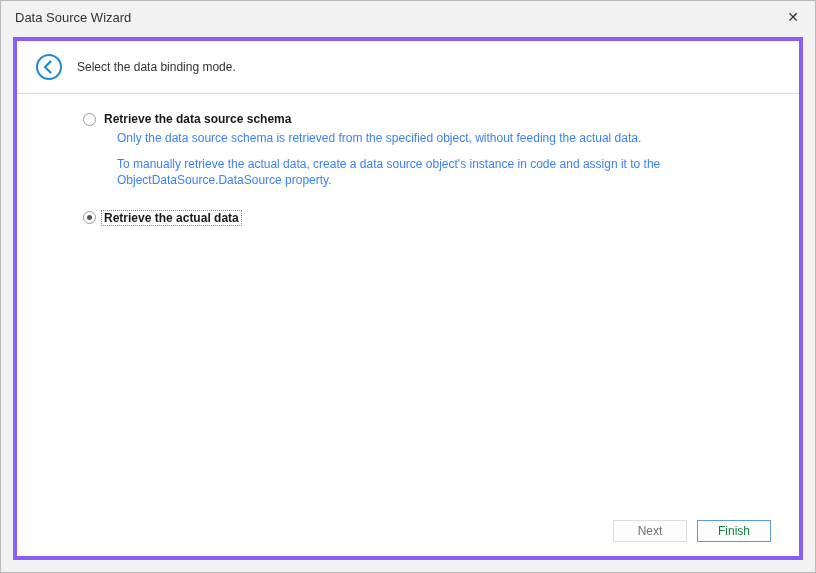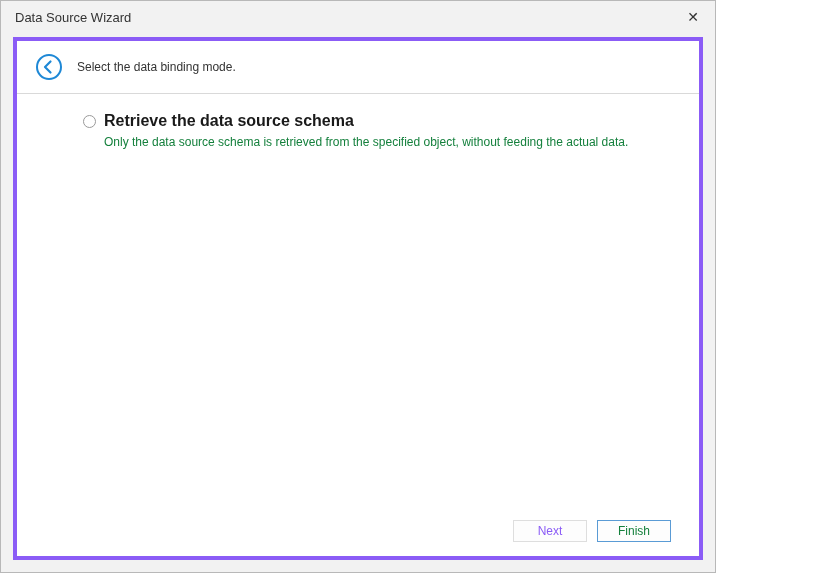--- a/index.html
+++ b/index.html
@@ -7,21 +7,21 @@
       margin: 0;
       padding: 0;
       font-family: "Segoe UI", Tahoma, sans-serif;
       font-size: 12px;
       background: #fff;
       width: 816px;
       height: 573px;
       overflow: hidden;
     }
     .window {
-      width: 716px;
+      width: 816px;
       height: 573px;
       border: 1px solid #b8b8b8;
       background: #f2f2f2;
       display: flex;
       flex-direction: column;
     }
     .titlebar {
       height: 32px;
       display: flex;
       align-items: center;
@@ -95,32 +95,32 @@
     .radio.checked::after {
       content: "";
       width: 5px;
       height: 5px;
       border-radius: 50%;
       background: #555;
     }
     .option-title {
       font-weight: bold;
       color: #1a1a1a;
-      font-size: 16px;
+      font-size: 12px;
     }
     .focus-box {
       border: 1px dotted #888;
       padding: 0 2px;
       margin-left: -3px;
     }
     .option-desc {
-      color: #15803d;
+      color: #3b82f6;
       font-size: 12px;
       line-height: 1.35;
-      margin-left: 21px;
+      margin-left: 34px;
       margin-top: 2px;
     }
     .option-desc + .option-desc { margin-top: 10px; }
     .footer {
       display: flex;
       justify-content: flex-end;
       gap: 10px;
       padding: 10px 28px 14px 0;
     }
     .btn {
@@ -130,21 +130,21 @@
       background: #fdfdfd;
       font-size: 12px;
       color: #15803d;
       display: flex;
       align-items: center;
       justify-content: center;
       cursor: pointer;
       user-select: none;
     }
     .btn.disabled {
-      color: #8b5cf6;
+      color: #737373;
       border-color: #dedede;
       cursor: default;
     }
     .btn.primary {
       border-color: #5a9bd5;
     }
   </style>
 </head>
 <body>
 
@@ -168,23 +168,28 @@
     </div>
 
     <div class="content">
 
       <div class="option">
         <div class="option-head">
           <span class="radio"></span>
           <span class="option-title">Retrieve the data source schema</span>
         </div>
         <div class="option-desc">Only the data source schema is retrieved from the specified object, without feeding the actual data.</div>
+        <div class="option-desc">To manually retrieve the actual data, create a data source object's instance in code and assign it to the ObjectDataSource.DataSource property.</div>
       </div>
 
       <div class="option">
+        <div class="option-head">
+          <span class="radio checked"></span>
+          <span class="option-title"><span class="focus-box">Retrieve the actual data</span></span>
+        </div>
       </div>
 
     </div>
 
     <div class="footer">
       <div class="btn disabled">Next</div>
       <div class="btn primary">Finish</div>
     </div>
 
   </div>

